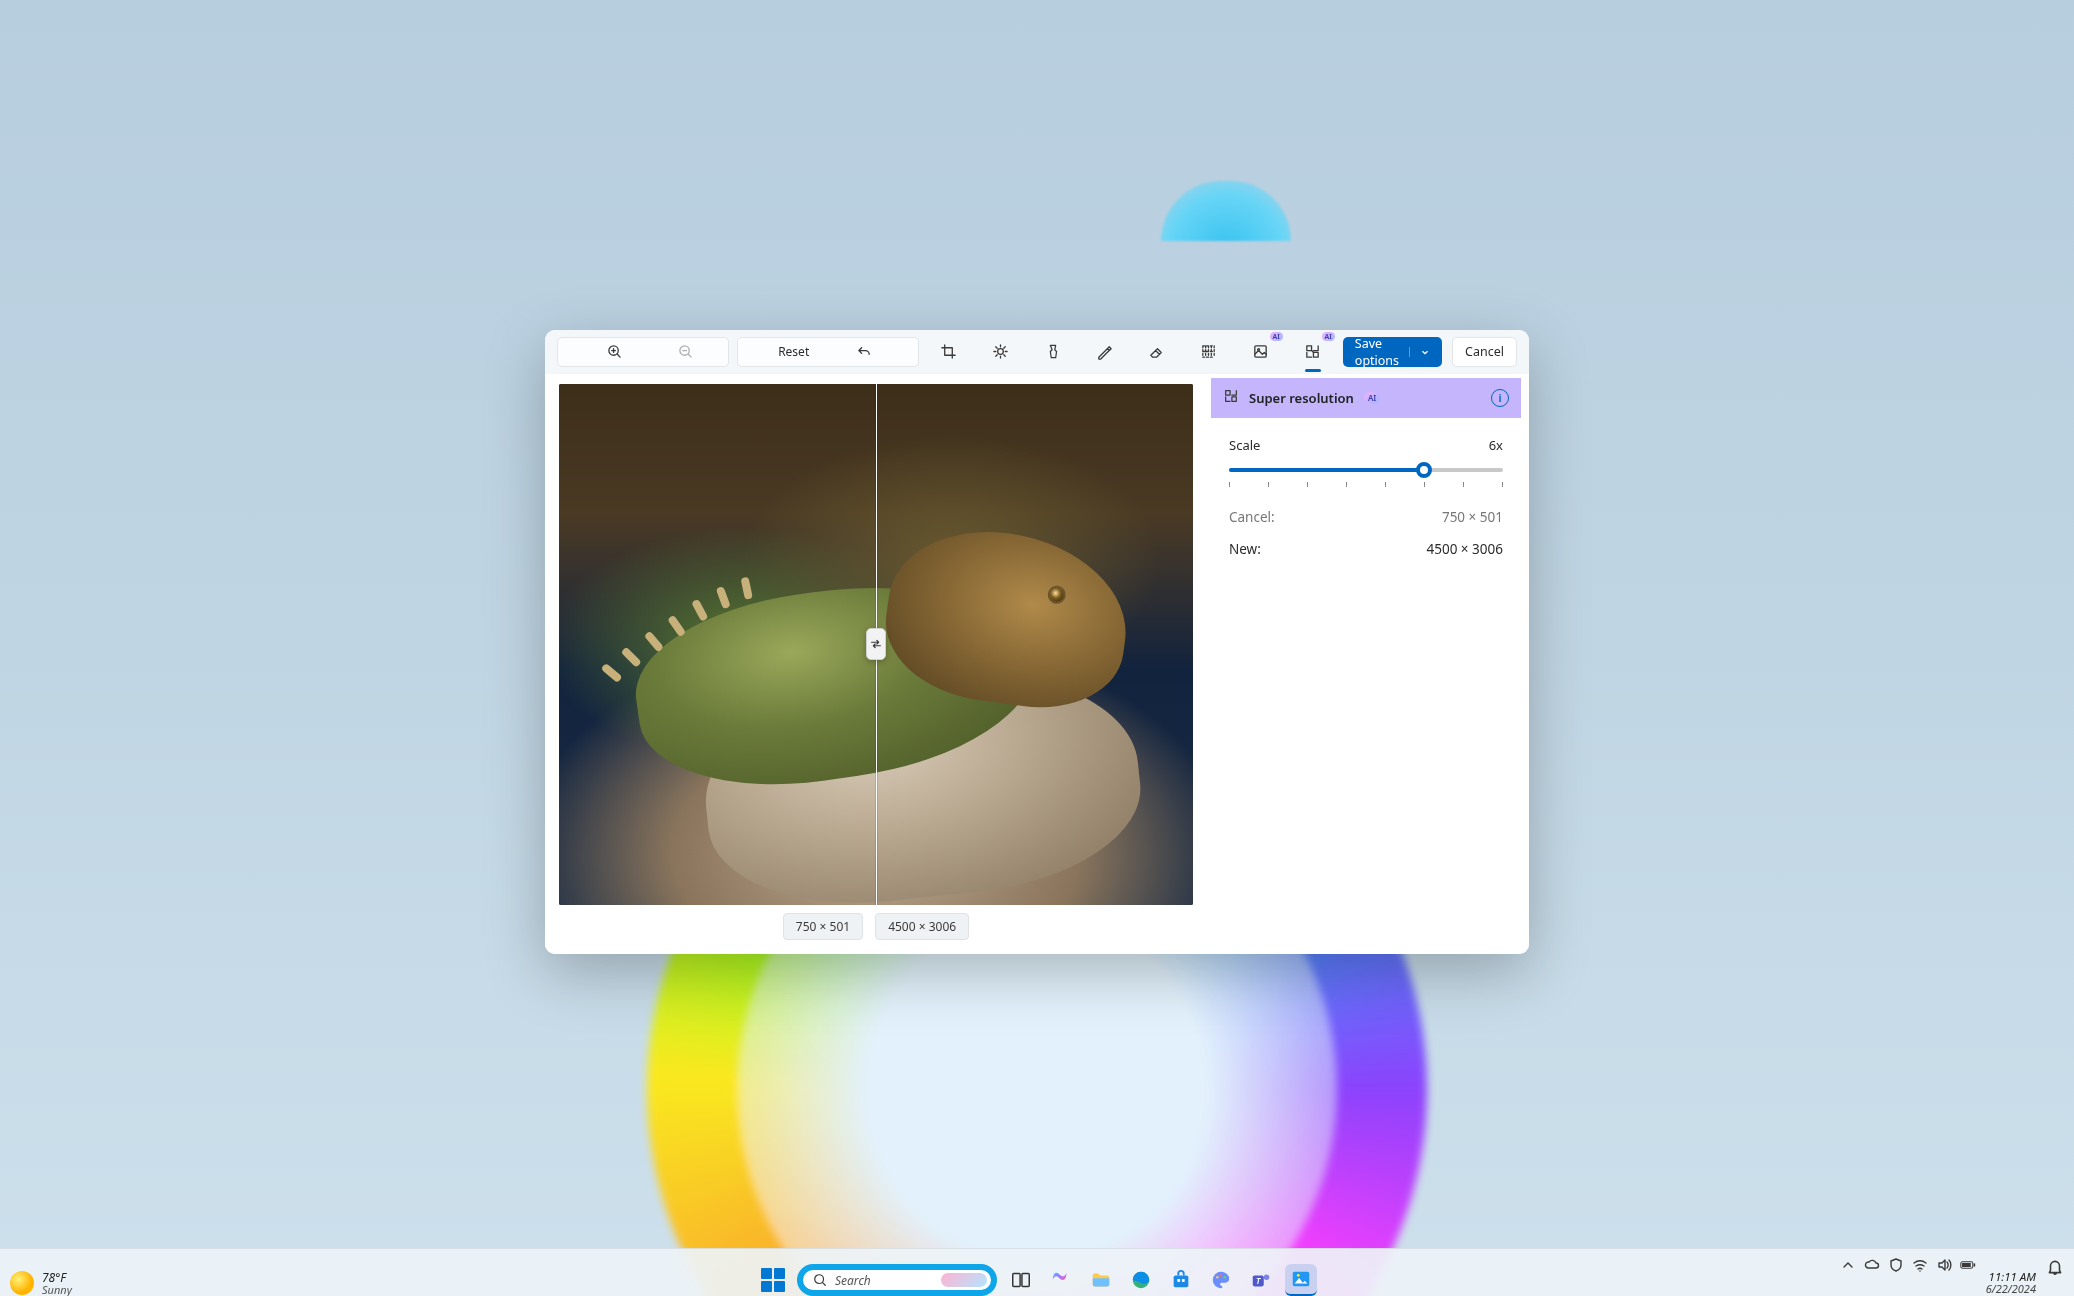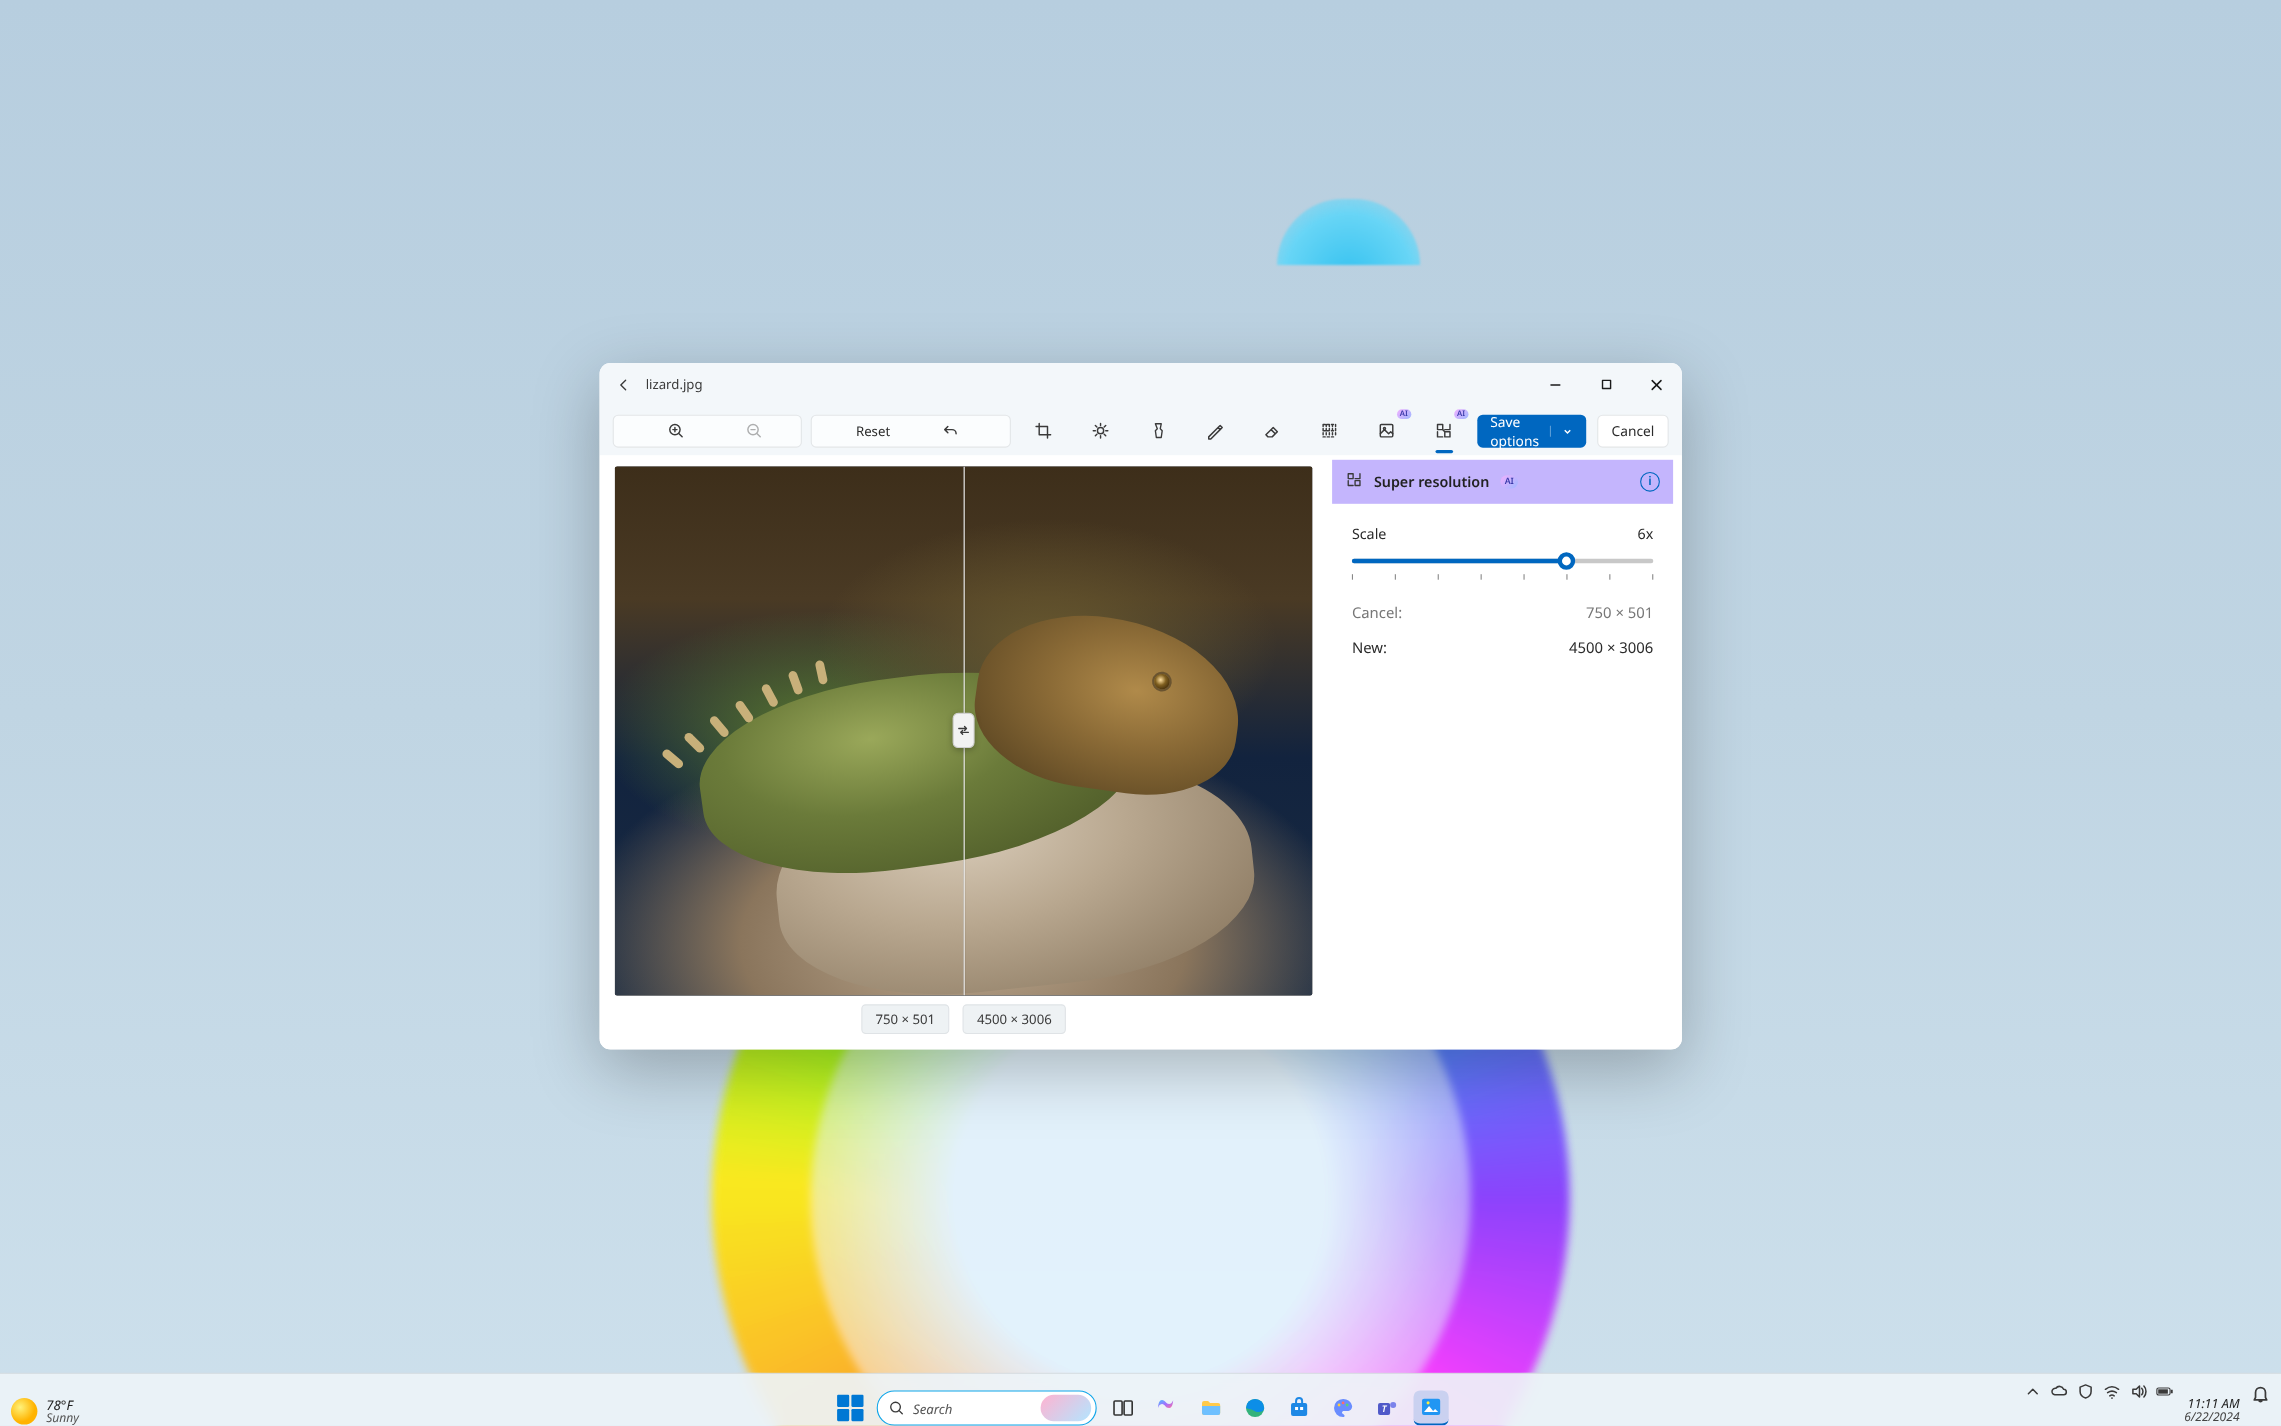--- a/index.html
+++ b/index.html
@@ -262,21 +262,21 @@
     display:flex; align-items:center; gap:8px;
   }
   .start {
     width:32px; height:32px; display:grid;
     grid-template:repeat(2,1fr)/repeat(2,1fr); gap:2px;
     padding:4px;
   }
   .start span { background:#0078d4; border-radius:1px; }
   .search {
     width:200px; height:32px; background:#fff;
-    border:1px solid #0ea5e9; border-radius:16px;
+    border:6px solid #0ea5e9; border-radius:16px;
     display:flex; align-items:center; padding:0 10px; gap:8px;
     font-size:12px; color:#555;
     position:relative;
   }
   .search .art {
     position:absolute; right:4px; top:3px; bottom:3px; width:46px;
     background: linear-gradient(135deg,#ffb3d1,#b3e5ff);
     border-radius:12px;
   }
   .tb-app {
@@ -297,45 +297,20 @@
   .ico { stroke:#3a3a3a; fill:none; stroke-width:1.4; stroke-linecap:round; stroke-linejoin:round; }
 </style>
 </head>
 <body>
 
 <div class="swirl"></div>
 <div class="swirl-top"></div>
 
 <div class="window">
 
-  <div class="titlebar">
-    <div class="back">
-      <svg class="ico" width="14" height="14" viewBox="0 0 16 16">
-          <path d="M10 3 5 8l5 5"></path>
-        </svg>
-    </div>
-    <div class="filename">lizard.jpg</div>
-    <div class="window-controls">
-      <div class="wc-btn">
-        <svg class="ico" width="12" height="12" viewBox="0 0 12 12">
-            <path d="M2 6h8"></path>
-          </svg>
-      </div>
-      <div class="wc-btn">
-        <svg class="ico" width="11" height="11" viewBox="0 0 12 12">
-            <rect x="2" y="2" width="8" height="8"></rect>
-          </svg>
-      </div>
-      <div class="wc-btn close">
-        <svg class="ico" width="12" height="12" viewBox="0 0 12 12">
-            <path d="M2 2l8 8M10 2 2 10"></path>
-          </svg>
-      </div>
-    </div>
-  </div>
 
   <div class="toolbar">
     <div class="tool-group">
       <div class="tool-btn">
         <svg class="ico" width="15" height="15" viewBox="0 0 16 16">
             <circle cx="7" cy="7" r="5"></circle>
             <path d="M11 11l3 3M5 7h4M7 5v4"></path>
           </svg>
       </div>
       <div class="tool-btn disabled">

